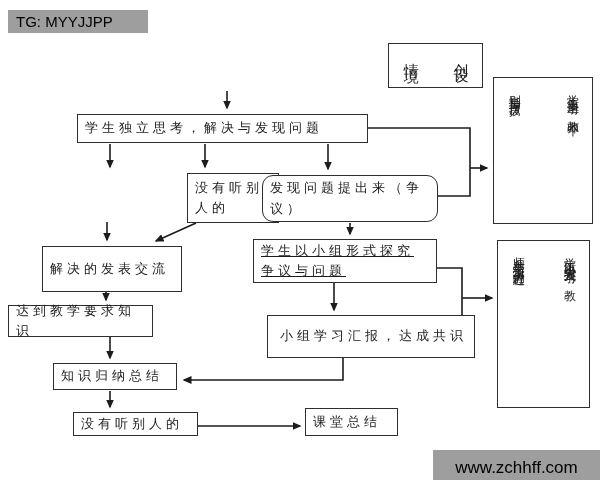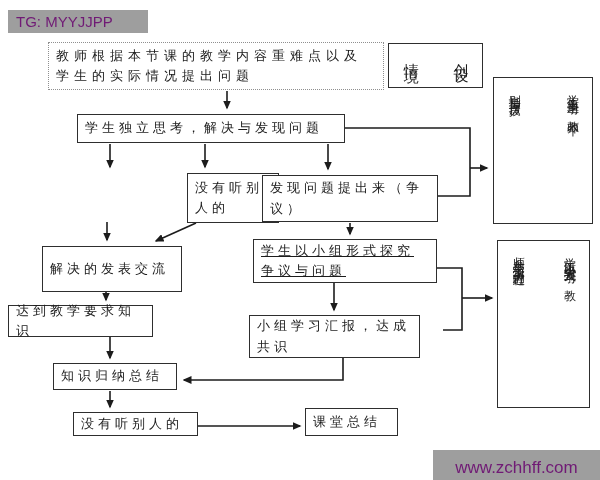--- a/index.html
+++ b/index.html
@@ -21,21 +21,21 @@
     border:1.5px solid #2e2e2e;
     display:flex;flex-direction:row-reverse;justify-content:space-between;
     padding:7px 13px;
   }
   .vcol{
     writing-mode:vertical-rl;text-orientation:upright;
     font-size:12px;letter-spacing:2px;line-height:1.15;
   }
   .vbox.situation .vcol{font-size:15px;letter-spacing:5px;}
   .badge{
-    position:absolute;box-sizing:border-box;background:#9e9e9e;color:#701a75;
+    position:absolute;box-sizing:border-box;background:#9e9e9e;color:#000000;
     font-family:"Liberation Sans","DejaVu Sans",sans-serif;
     display:flex;align-items:center;
   }
   .badge.tg{left:8px;top:10px;width:140px;height:23px;font-size:15px;padding-left:8px;}
   .badge.watermark{left:433px;top:450px;width:167px;height:36px;font-size:17px;justify-content:center;}
 </style>
 </head>
 <body>
 
 <div class="canvas">
@@ -64,60 +64,57 @@
       <polyline points="343,358 343,380 184,380" marker-end="url(#ah)"></polyline>
       <line x1="110" y1="391" x2="110" y2="407" marker-end="url(#ah)"></line>
       <line x1="198" y1="426" x2="300" y2="426" marker-end="url(#ah)"></line>
     </g>
   </svg>
 
   <div class="badge tg">
     <span>TG: MYYJJPP</span>
   </div>
 
-  <div class="node dotted" style="left:48px;top:42px;width:336px;height:48px;letter-spacing:5px;">
-    <span>教师根据本节课的教学内容重难点以及学生的实际情况提出问题</span>
-  </div>
 
   <div class="vbox situation" style="left:388px;top:43px;width:95px;height:45px;">
     <span class="vcol">创设</span>
     <span class="vcol">情境</span>
   </div>
 
   <div class="vbox" style="left:493px;top:77px;width:100px;height:147px;">
     <span class="vcol">学生自主学习，教师个</span>
     <span class="vcol">别指导与点拨</span>
   </div>
 
-  <div class="node" style="left:77px;top:114px;width:268px;height:29px;">
+  <div class="node" style="left:77px;top:114px;width:291px;height:29px;">
     <span>学生独立思考，解决与发现问题</span>
   </div>
 
 
   <div class="node" style="left:155px;top:173px;width:92px;height:50px;margin-left:32px;">
     <span>没有听别人的</span>
   </div>
 
-  <div class="node" style="left:262px;top:175px;width:176px;height:47px;">
+  <div class="node" style="left:262px;top:175px;width:176px;height:47px;border-radius:11px;">
     <span>发现问题提出来（争议）</span>
   </div>
 
   <div class="node" style="left:42px;top:246px;width:140px;height:46px;">
     <span>解决的发表交流</span>
   </div>
 
   <div class="node" style="left:253px;top:239px;width:184px;height:44px;text-decoration:underline;">
     <span>学生以小组形式探究争议与问题</span>
   </div>
 
   <div class="node" style="left:8px;top:305px;width:145px;height:32px;">
     <span>达到教学要求知识</span>
   </div>
 
-  <div class="node" style="left:249px;top:315px;width:171px;height:43px;">
+  <div class="node" style="left:267px;top:315px;width:208px;height:43px;text-align:right;">
     <span>小组学习汇报，达成共识</span>
   </div>
 
   <div class="node" style="left:53px;top:363px;width:124px;height:27px;">
     <span>知识归纳总结</span>
   </div>
 
   <div class="vbox" style="left:497px;top:240px;width:93px;height:168px;">
     <span class="vcol">学生以小组方式学习，教</span>
     <span class="vcol">师参与学生学习的过程</span>

